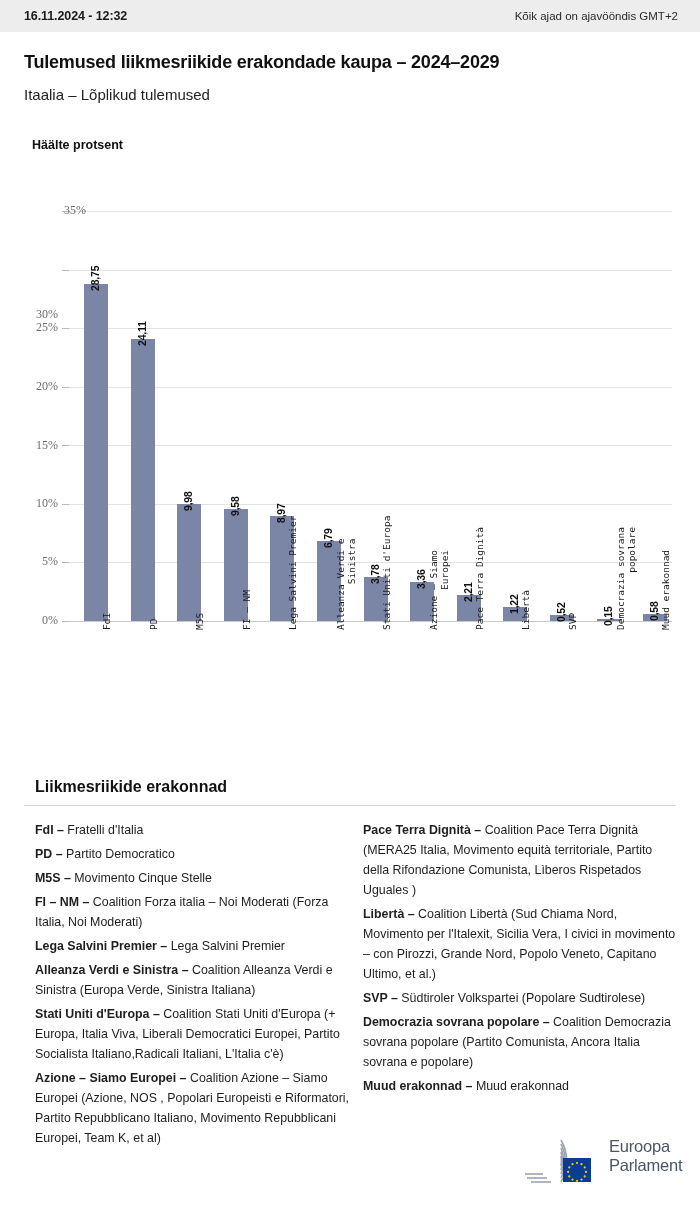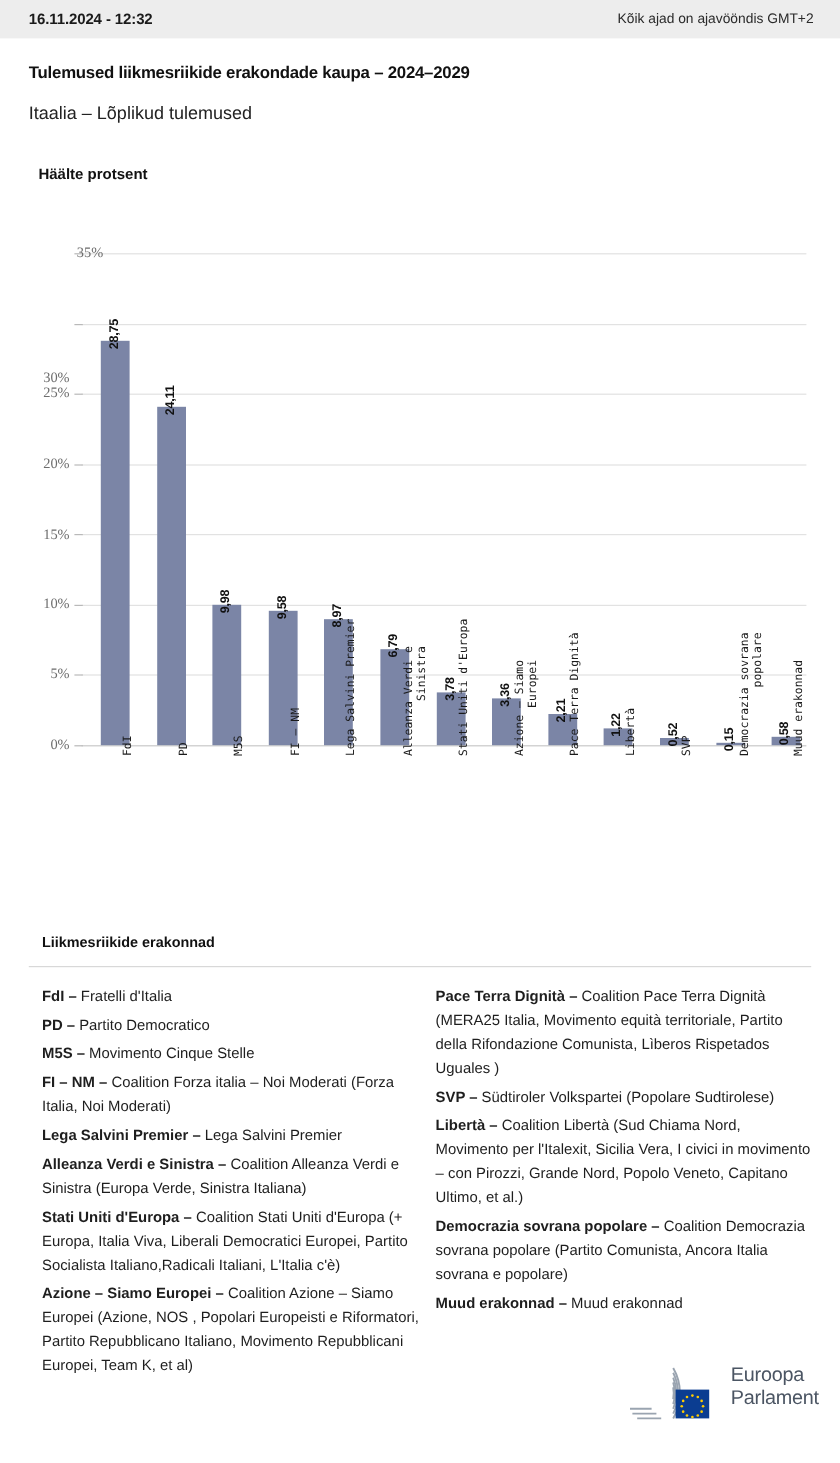--- a/index.html
+++ b/index.html
@@ -44,21 +44,21 @@
     font-size: 11.5px;
     font-weight: normal;
     color: #2a2a2a;
   }
 
   
   .page-title {
     position: absolute;
     left: 24px;
     top: 52px;
-    font-size: 14px;
+    font-size: 18px;
     font-weight: bold;
     letter-spacing: -0.2px;
     color: #111111;
     text-align: center;
   }
   .page-subtitle {
     position: absolute;
     left: 24px;
     top: 86px;
     font-size: 15px;
@@ -138,21 +138,21 @@
     transform-origin: left top;
     transform: rotate(-90deg);
     text-align: right;
   }
 
   
   .legend-title {
     position: absolute;
     left: 35px;
     top: 778px;
-    font-size: 12px;
+    font-size: 16px;
     font-weight: bold;
     color: #111111;
   }
   .legend-divider {
     position: absolute;
     left: 24px;
     top: 805px;
     width: 652px;
     height: 1px;
     background: #d8d8d8;
@@ -289,22 +289,22 @@
       <div class="legend-item"><b>PD –</b><span> Partito Democratico</span></div>
       <div class="legend-item"><b>M5S –</b><span> Movimento Cinque Stelle</span></div>
       <div class="legend-item"><b>FI – NM –</b><span> Coalition Forza italia – Noi Moderati (Forza Italia, Noi Moderati)</span></div>
       <div class="legend-item"><b>Lega Salvini Premier –</b><span> Lega Salvini Premier</span></div>
       <div class="legend-item"><b>Alleanza Verdi e Sinistra –</b><span> Coalition Alleanza Verdi e Sinistra (Europa Verde, Sinistra Italiana)</span></div>
       <div class="legend-item"><b>Stati Uniti d'Europa –</b><span> Coalition Stati Uniti d'Europa (+ Europa, Italia Viva, Liberali Democratici Europei, Partito Socialista Italiano,Radicali Italiani, L'Italia c'è)</span></div>
       <div class="legend-item"><b>Azione – Siamo Europei –</b><span> Coalition Azione – Siamo Europei (Azione, NOS , Popolari Europeisti e Riformatori, Partito Repubblicano Italiano, Movimento Repubblicani Europei, Team K, et al)</span></div>
     </div>
   <div class="legend-col right" id="legend-right">
       <div class="legend-item"><b>Pace Terra Dignità –</b><span> Coalition Pace Terra Dignità (MERA25 Italia, Movimento equità territoriale, Partito della Rifondazione Comunista, Lìberos Rispetados Uguales )</span></div>
+      <div class="legend-item"><b>Libertà –</b><span> Coalition Libertà (Sud Chiama Nord, Movimento per l'Italexit, Sicilia Vera, I civici in movimento – con Pirozzi, Grande Nord, Popolo Veneto, Capitano Ultimo, et al.)</span></div>
       <div class="legend-item"><b>SVP –</b><span> Südtiroler Volkspartei (Popolare Sudtirolese)</span></div>
-      <div class="legend-item"><b>Libertà –</b><span> Coalition Libertà (Sud Chiama Nord, Movimento per l'Italexit, Sicilia Vera, I civici in movimento – con Pirozzi, Grande Nord, Popolo Veneto, Capitano Ultimo, et al.)</span></div>
       <div class="legend-item"><b>Democrazia sovrana popolare –</b><span> Coalition Democrazia sovrana popolare (Partito Comunista, Ancora Italia sovrana e popolare)</span></div>
       <div class="legend-item"><b>Muud erakonnad –</b><span> Muud erakonnad</span></div>
     </div>
 
 
   <div class="eu-logo">
     <svg width="88" height="56" viewBox="0 0 88 56">
       <g fill="none" stroke="#9aa4b0" stroke-width="1.6">
         <path d="M44 50 A42 42 0 0 0 44 8"></path>
         <path d="M44 46 A38 38 0 0 0 44 12"></path>

